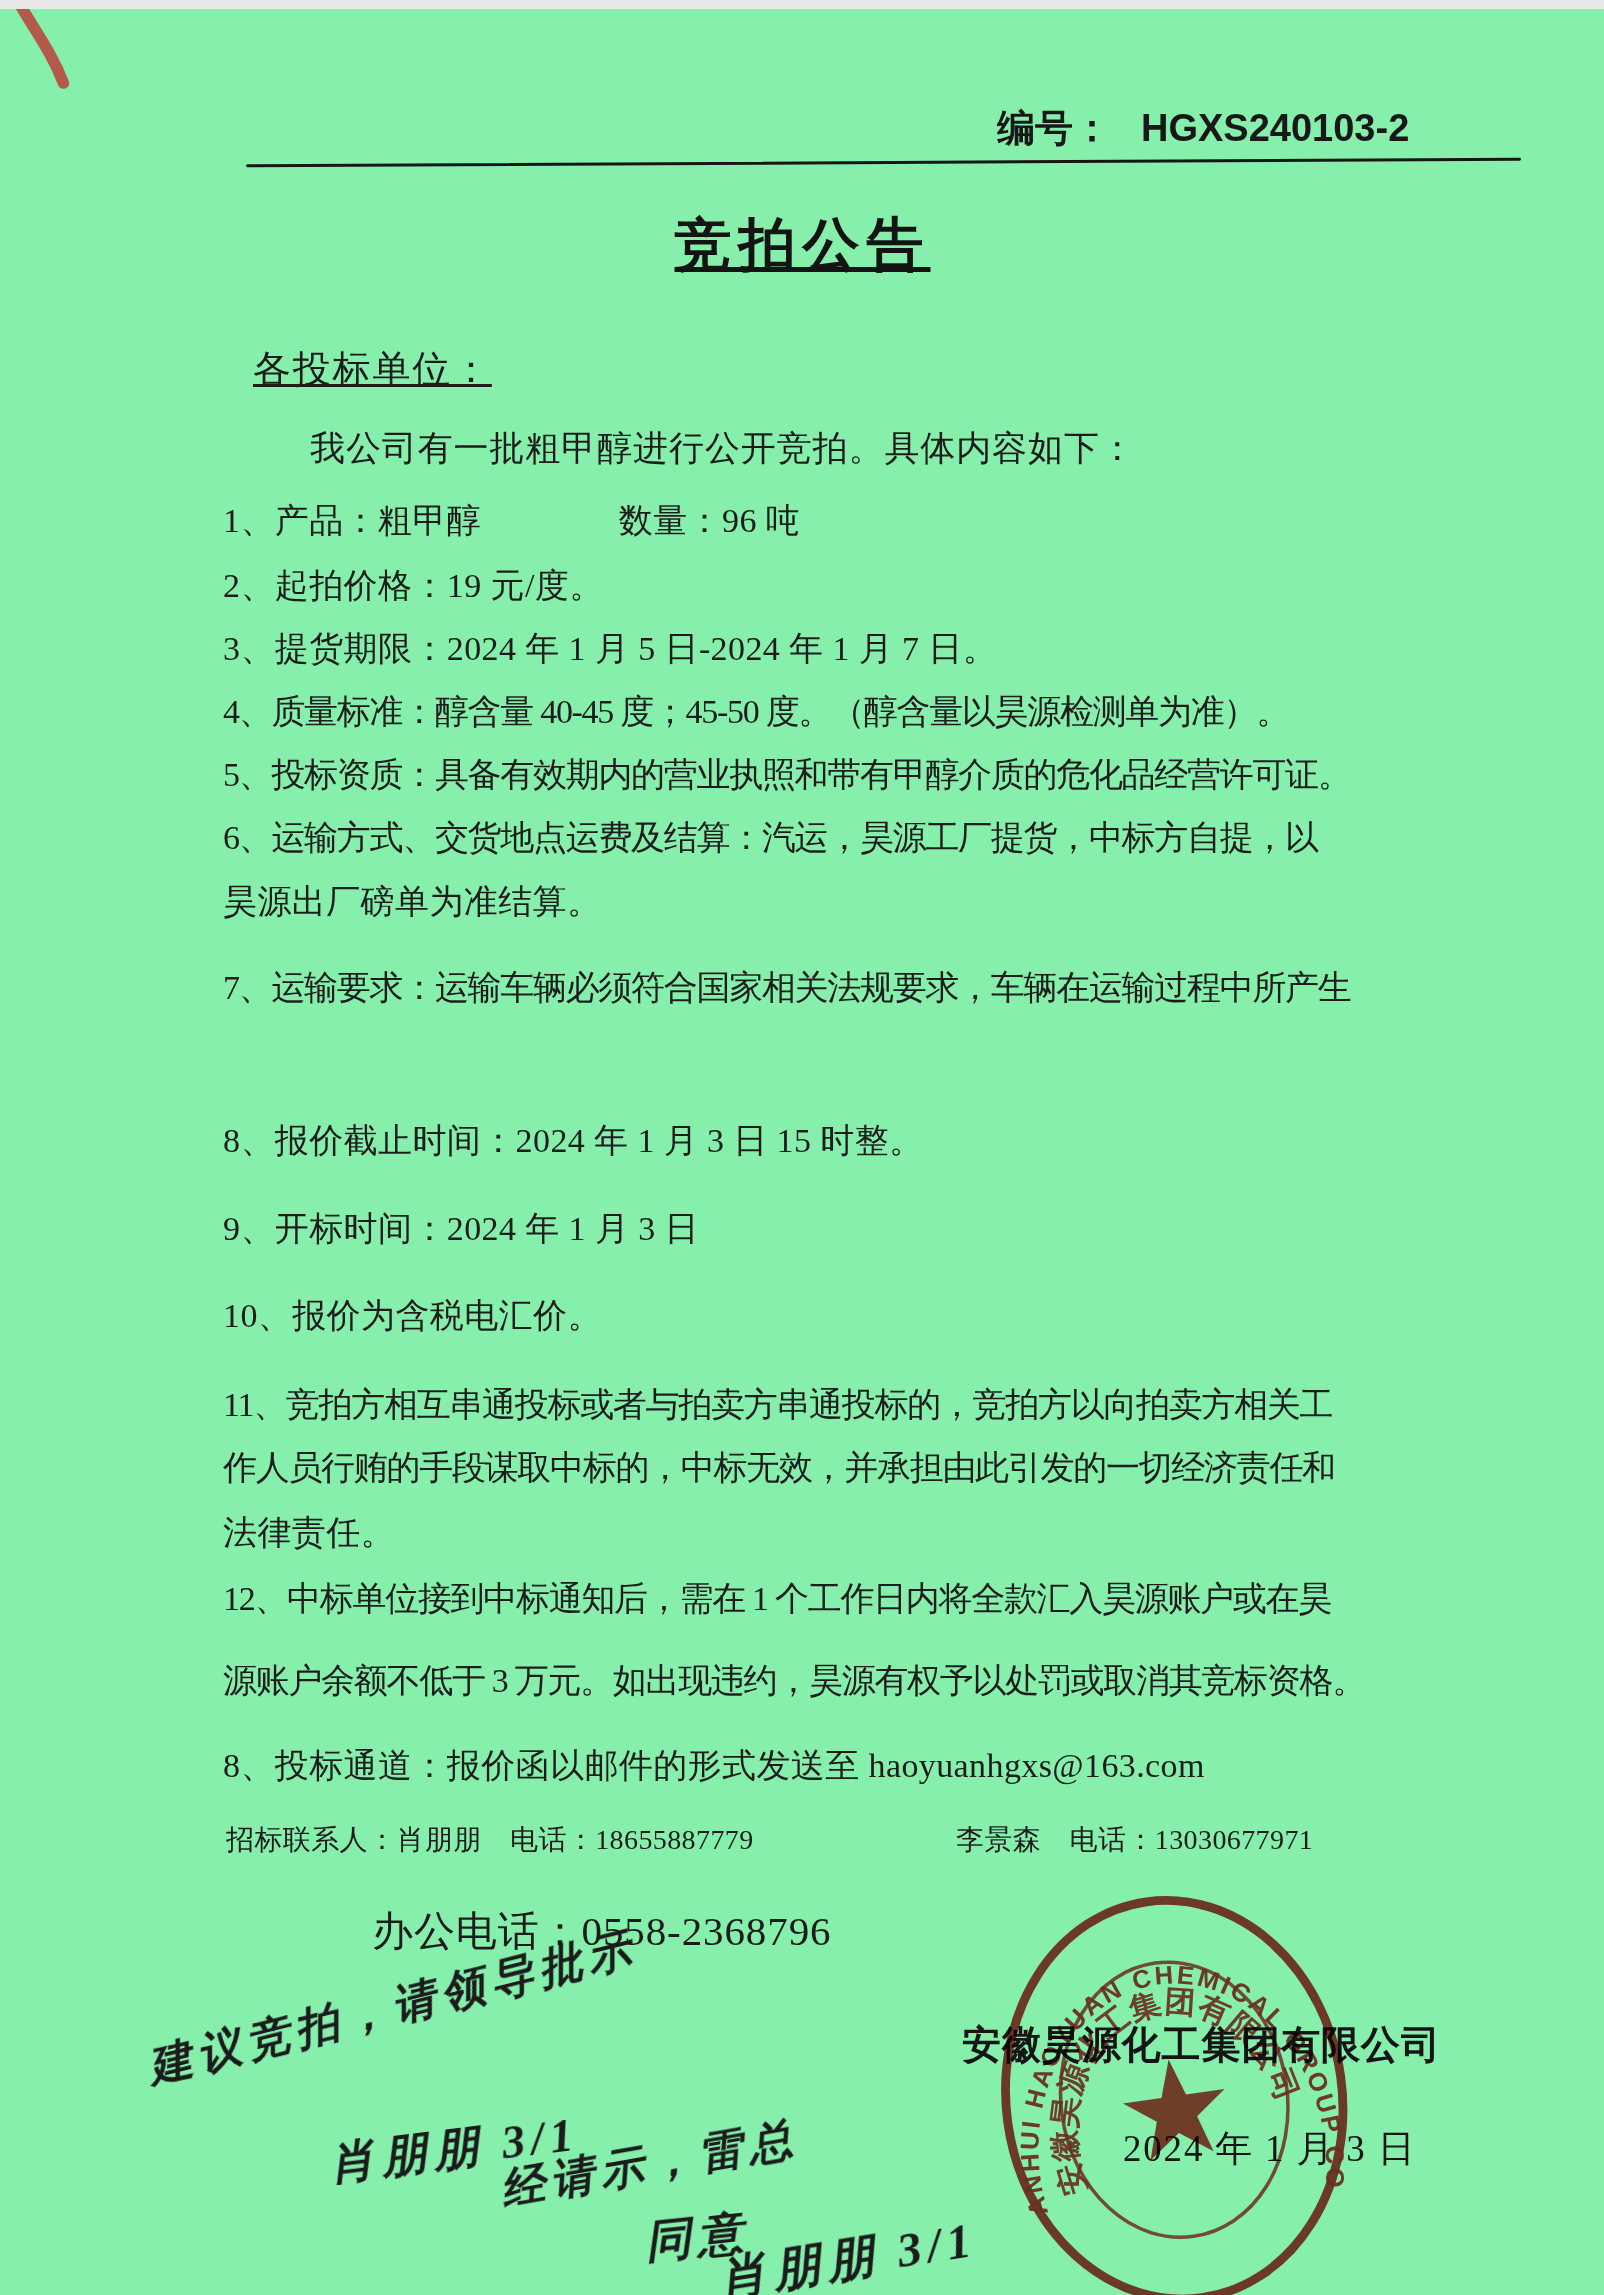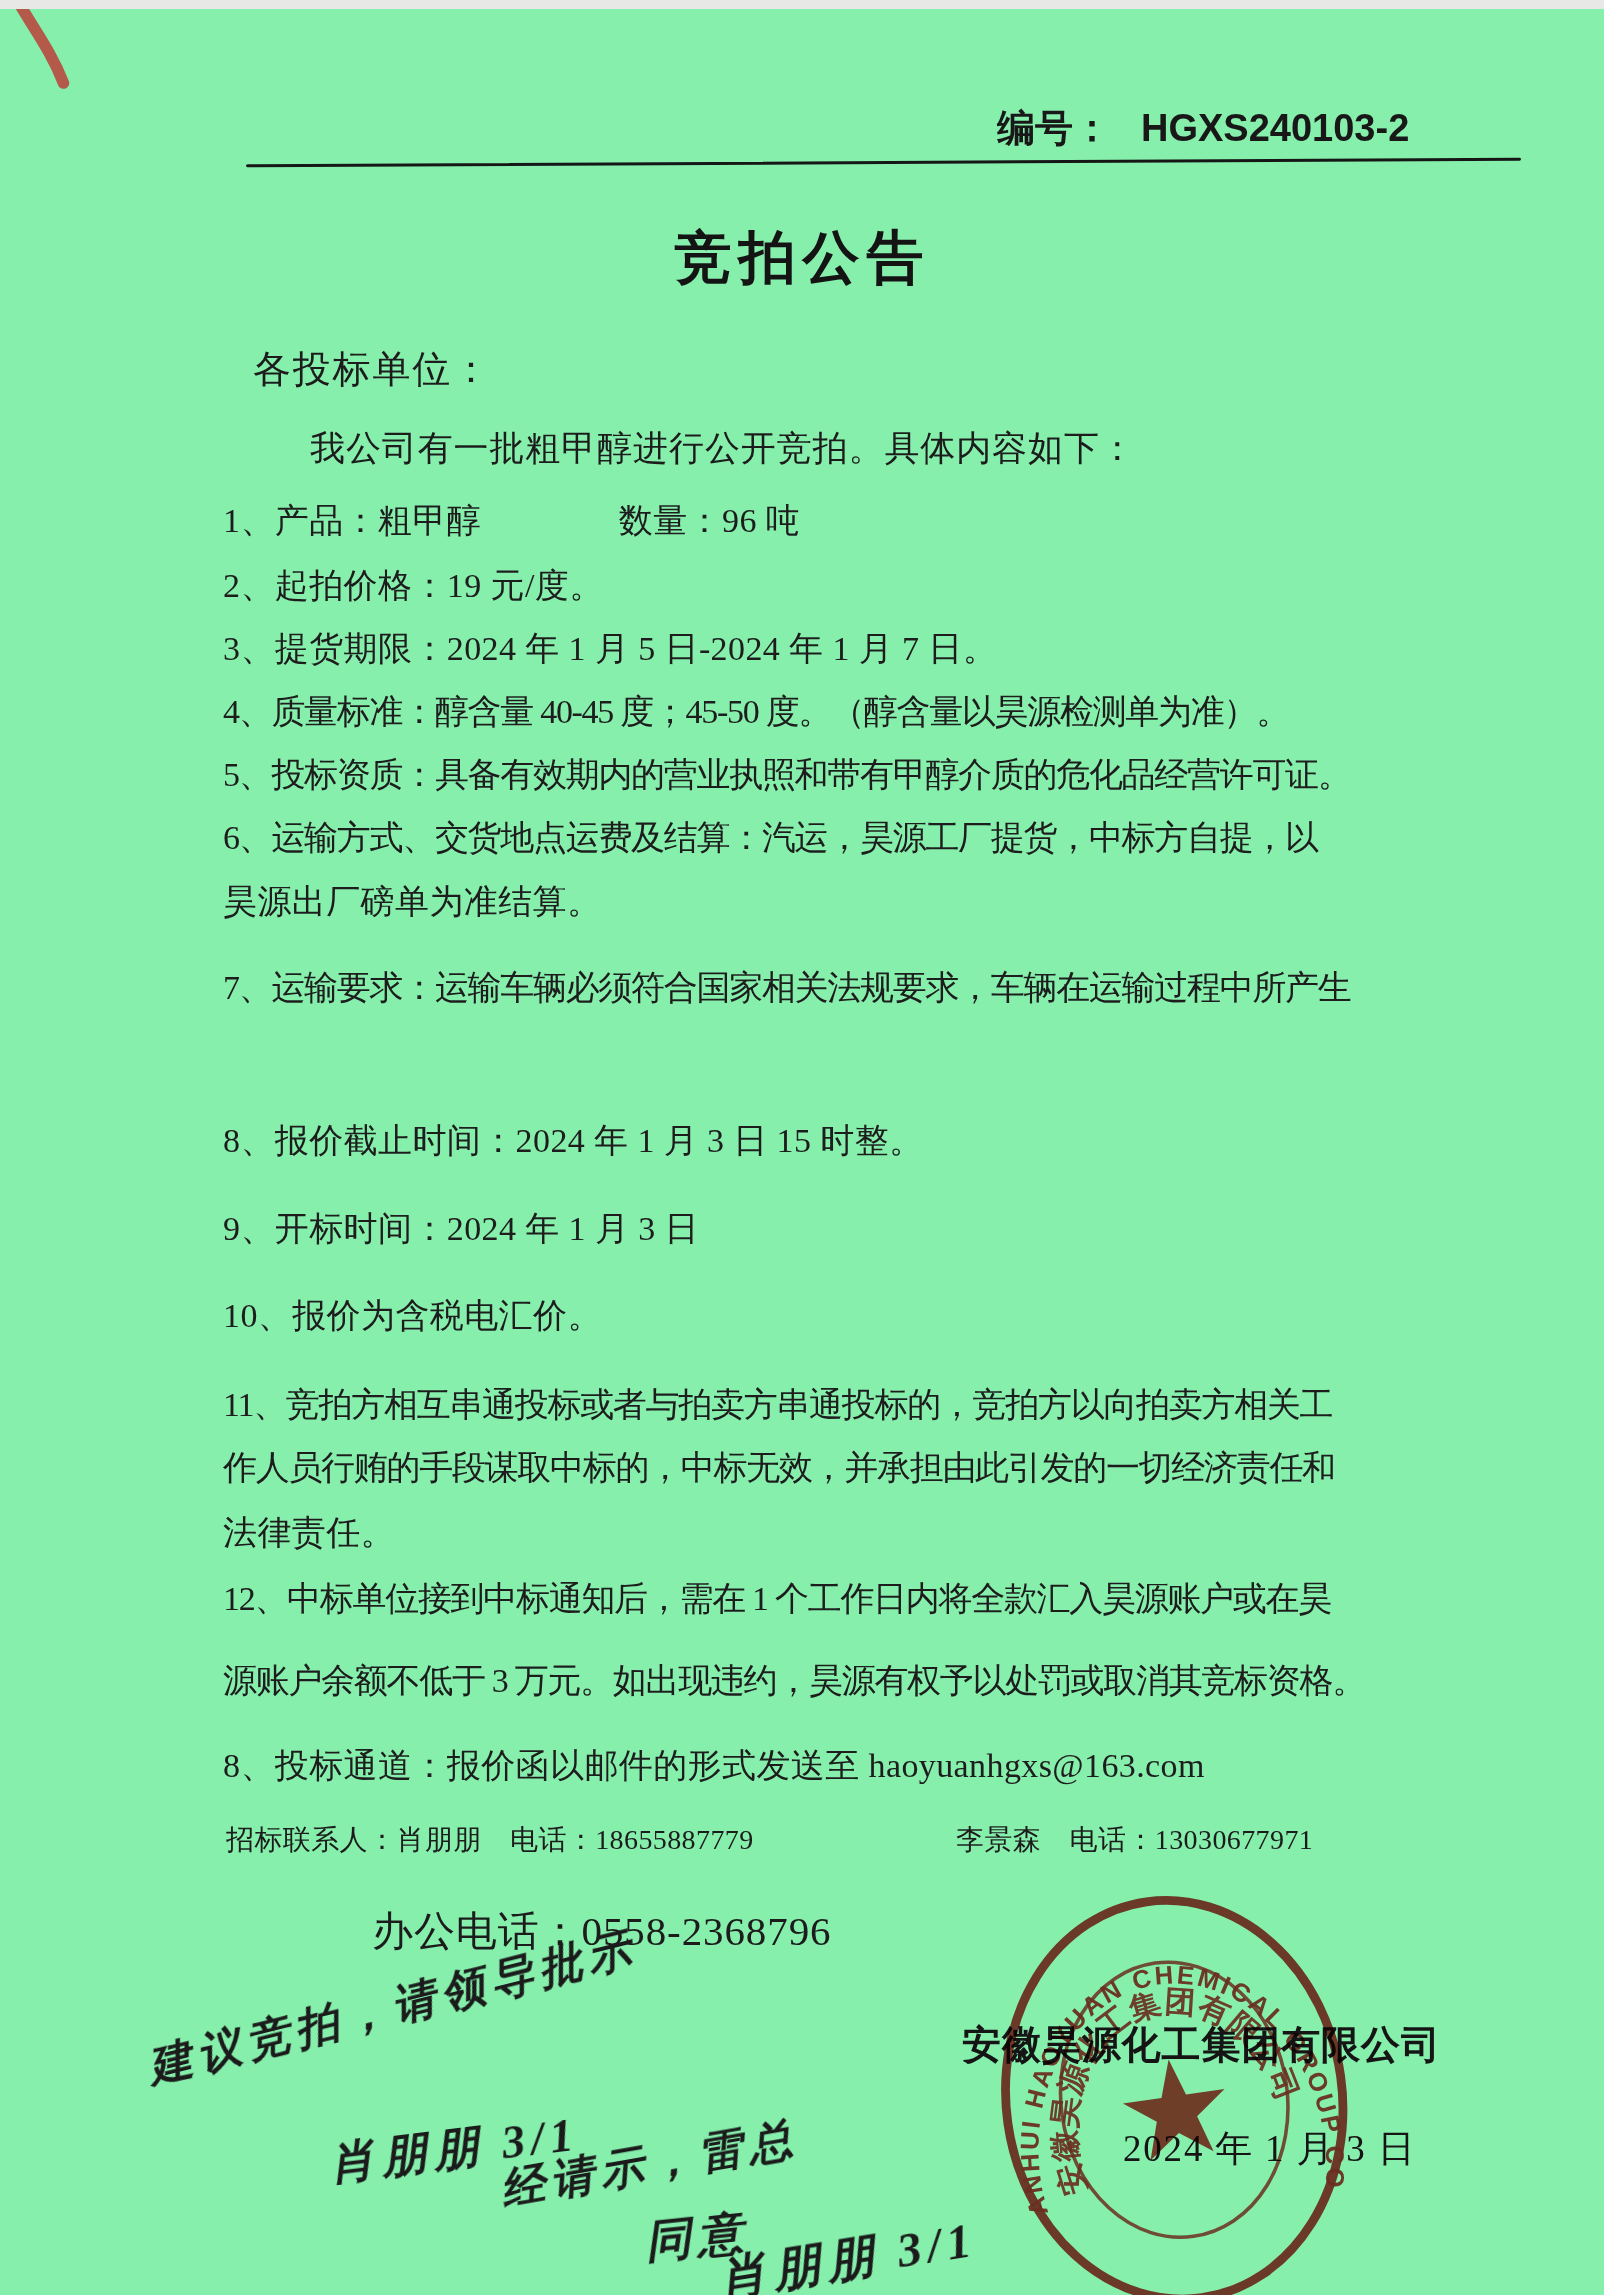--- a/index.html
+++ b/index.html
@@ -19,25 +19,25 @@
     font-family:"Liberation Sans","DejaVu Sans",sans-serif;
     font-weight:700;font-size:38px;color:#181818;
     white-space:pre;
   }
   .rule{
     left:246px;top:152px;width:1275px;height:2.7px;
     background:#161616;transform:rotate(-0.3deg);
     border-radius:1.8px;
   }
   .doc-title{
-    left:50%;top:211px;transform:translateX(-50%);
+    left:50%;top:198px;transform:translateX(-50%);
     font-size:57px;font-weight:700;letter-spacing:7px;
-    white-space:nowrap;color:#141414;
+    white-space:nowrap;color:#141414;text-decoration:underline;
   }
-  .salutation{left:253px;top:335px;font-size:38px;letter-spacing:1.8px;white-space:pre;}
+  .salutation{left:253px;top:335px;font-size:38px;letter-spacing:1.8px;white-space:pre;text-decoration:underline;}
   .intro{left:310px;top:416px;font-size:35px;letter-spacing:0.9px;white-space:pre;}
   .bodyline{
     left:223px;
     font-size:34px;letter-spacing:0.4px;
     white-space:pre;color:#1d1d1d;
   }
   .tight{letter-spacing:-1.3px;}
   .contact-row{top:1812px;font-size:28px;white-space:pre;letter-spacing:0.4px;}
   .office-row{left:372px;top:1895px;font-size:41px;white-space:pre;letter-spacing:0.9px;}
   .company-line{

